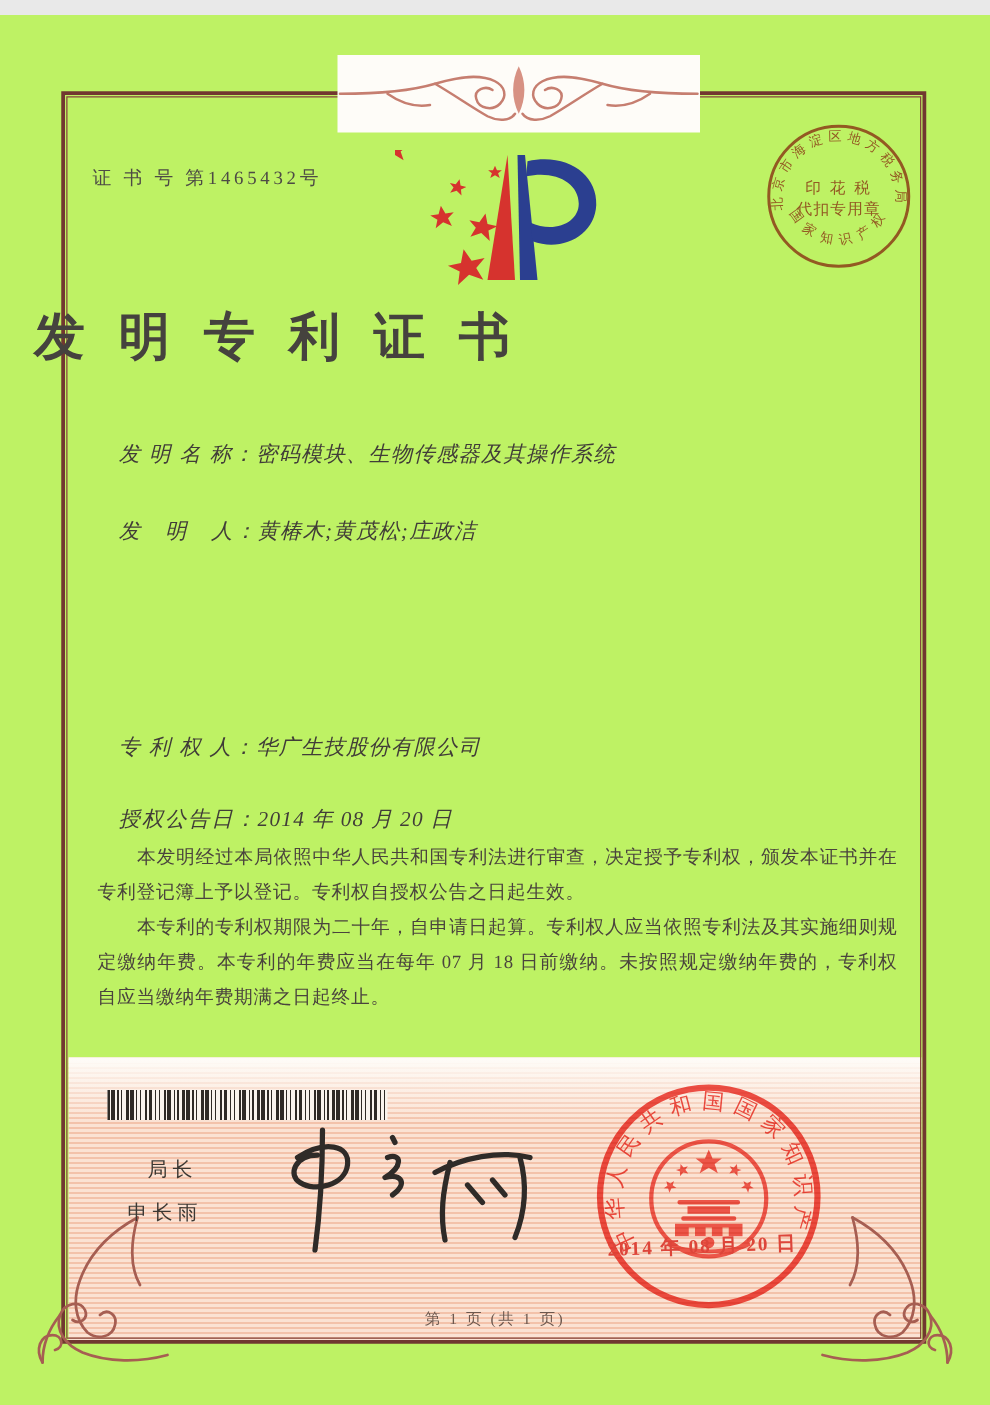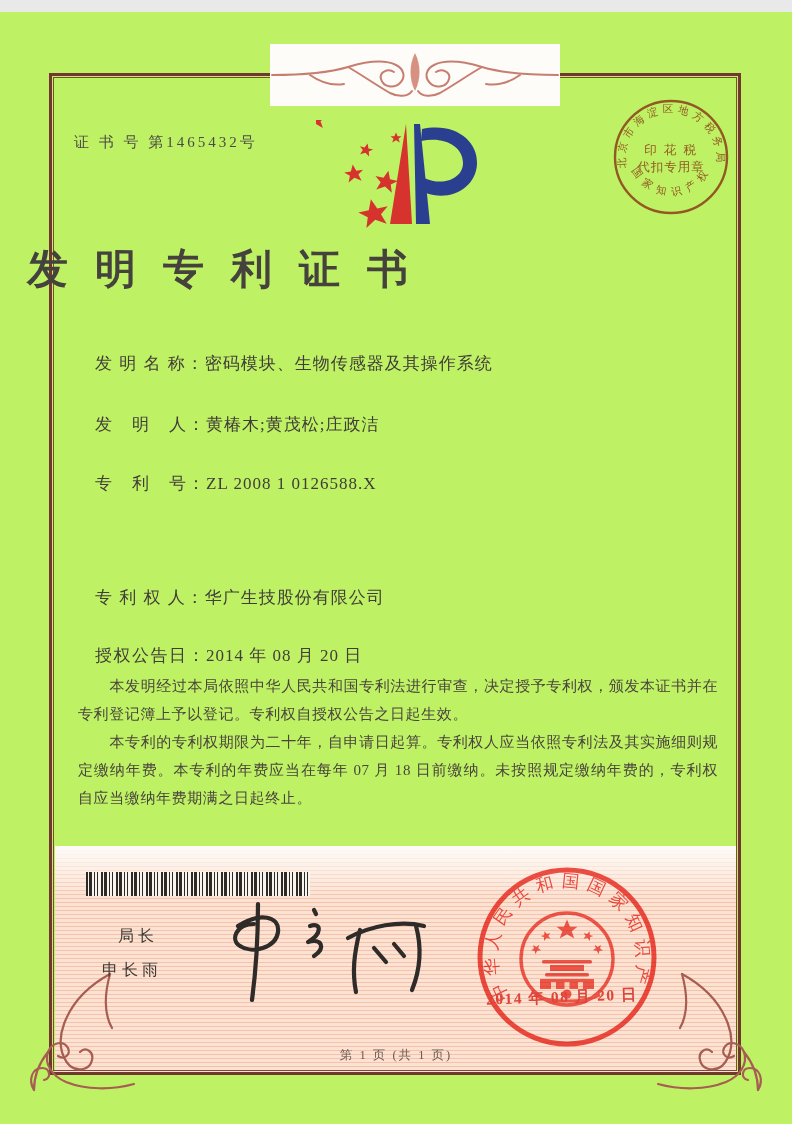--- a/index.html
+++ b/index.html
@@ -40,21 +40,21 @@
   .logo{ position:absolute; left:316px; top:108px; z-index:3; }
   .stamp{ position:absolute; left:608px; top:82px; z-index:4; mix-blend-mode:multiply; opacity:.92; }
   .title{
     position:absolute; left:0; right:0; top:230px; z-index:3;
     text-align:left; font-size:41px; font-weight:600; color:#45423e;
     letter-spacing:27px; text-indent:27px; white-space:nowrap;
   }
   
   .field{
     position:absolute; left:95px; z-index:3; white-space:nowrap;
-    font-size:17px; color:#413d38; letter-spacing:1px;
+    font-size:17px; color:#413d38; letter-spacing:1px;font-style:italic;
   }
   .field .lbl{ letter-spacing:1.5px; }
   .f0{ top:340px; } .f1{ top:401px; } .f2{ top:460px; }
   .f3{ top:517px; } .f4{ top:574px; } .f5{ top:632px; }
   
   .body-text{
     position:absolute; left:78px; top:660px; width:640px; z-index:3;
     font-size:15px; line-height:28px; color:#4a443d; letter-spacing:.6px;
     text-align:justify;
   }
@@ -178,23 +178,20 @@
     </svg>
   </div>
 
   <div class="title">发明专利证书</div>
 
   <div class="field f0">
     <span class="lbl">发 明 名 称：</span><span class="val">密码模块、生物传感器及其操作系统</span>
   </div>
   <div class="field f1">
     <span class="lbl">发　明　人：</span><span class="val">黄椿木;黄茂松;庄政洁</span>
-  </div>
-  <div class="field f2">
-    <span class="lbl">专　利　号：</span><span class="val">ZL 2008 1 0126588.X</span>
   </div>
   <div class="field f4">
     <span class="lbl">专 利 权 人：</span><span class="val">华广生技股份有限公司</span>
   </div>
   <div class="field f5">
     <span class="lbl">授权公告日：</span><span class="val">2014 年 08 月 20 日</span>
   </div>
 
   <div class="body-text">
     <p>本发明经过本局依照中华人民共和国专利法进行审查，决定授予专利权，颁发本证书并在专利登记簿上予以登记。专利权自授权公告之日起生效。</p>

